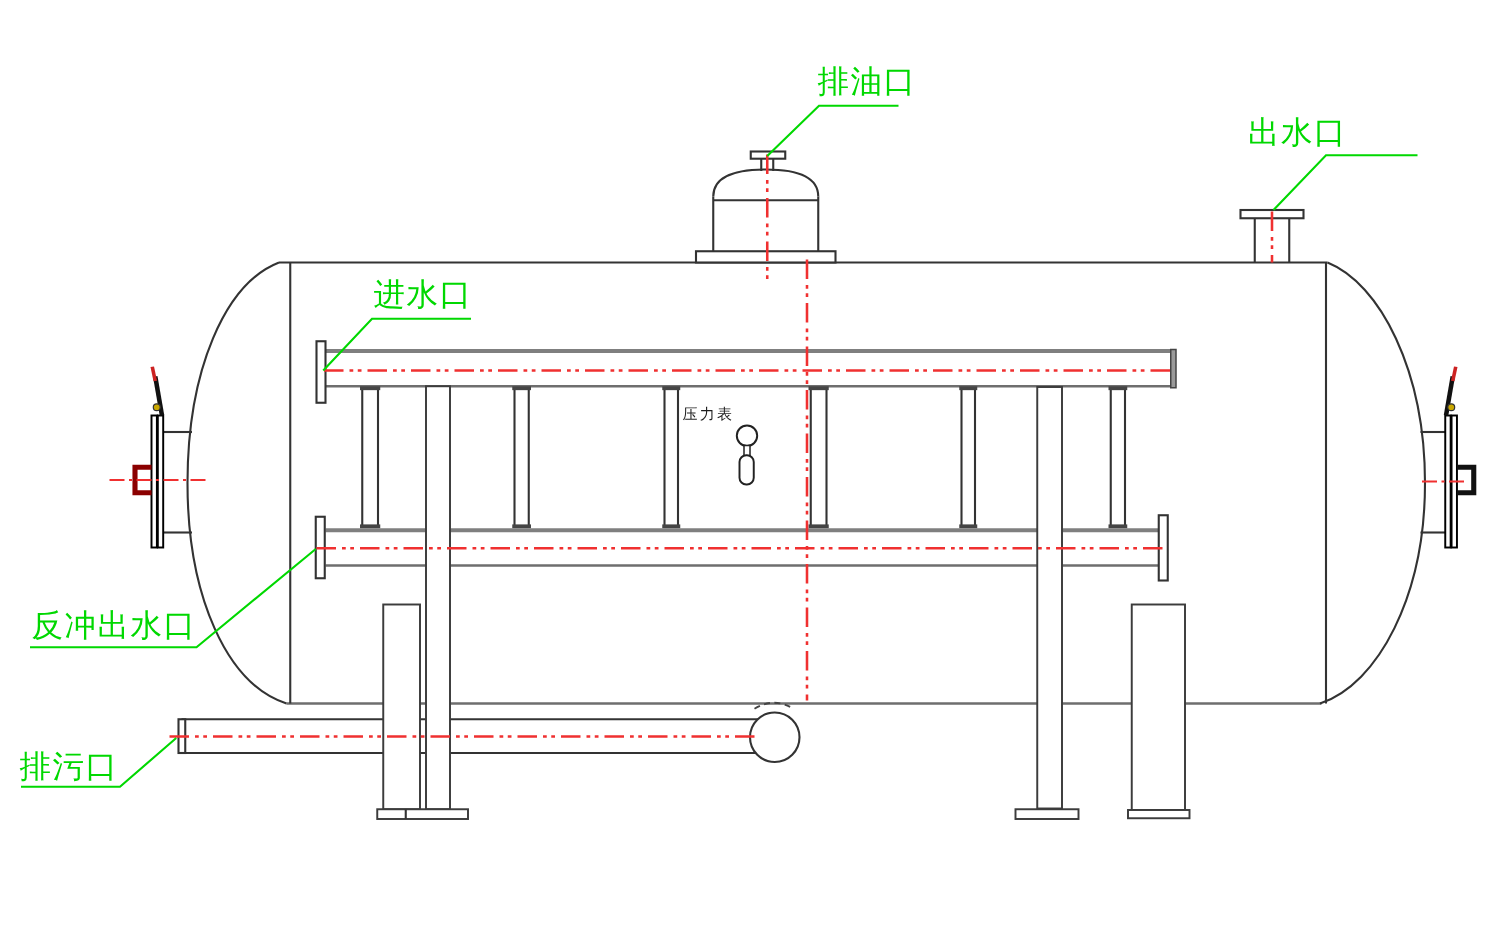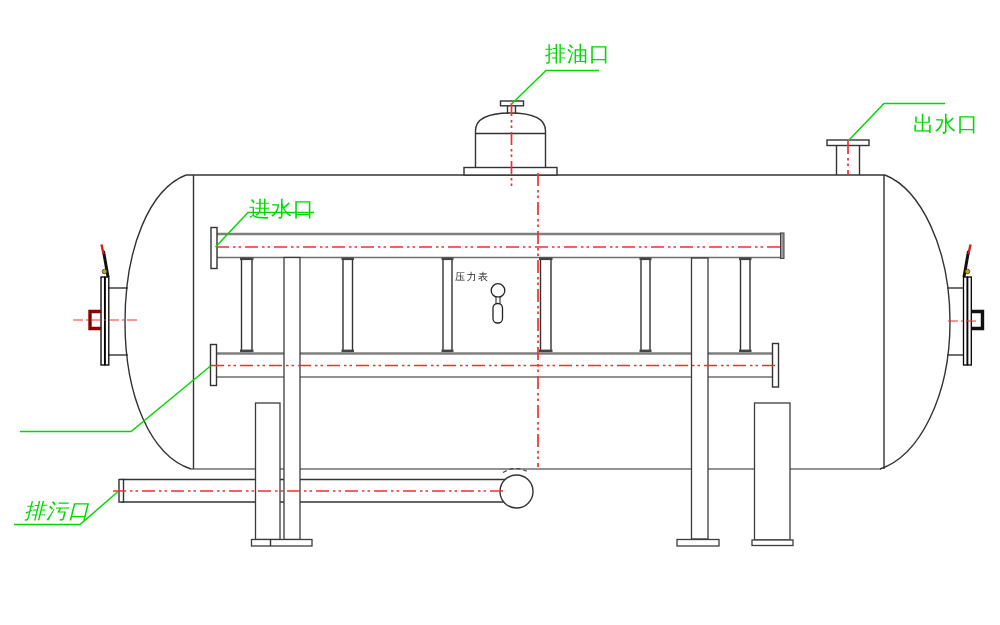--- a/index.html
+++ b/index.html
@@ -183,17 +183,18 @@
     <g>
       <path d="M599,70.5 L546,70.5 L511.5,104" class="grn"></path>
       <path d="M945,103.5 L884,103.5 L849,140" class="grn"></path>
       <path d="M314,212.5 L248,212.5 L215.5,247" class="grn"></path>
       <path d="M20,431.5 L131,431.5 L210.5,366" class="grn"></path>
       <path d="M14,524.5 L80,524.5 L117.5,492" class="grn"></path>
     </g>
   </svg>
 
   <div class="lbl" style="left:545px; top:43px;">排油口</div>
-  <div class="lbl" style="left:913px; top:77px;margin-top:36px;">出水口</div>
-  <div class="lbl" style="left:249px; top:185px;margin-top:13px;">进水口</div>
-  <div class="lbl" style="left:24px;  top:500px;font-style:italic;">排污口</div>
+  <div class="lbl" style="left:832px; top:77px;">出水口</div>
+  <div class="lbl" style="left:249px; top:185px;">进水口</div>
+  <div class="lbl" style="left:21px;  top:406px;">反冲出水口</div>
+  <div class="lbl" style="left:13px;  top:500px;">排污口</div>
   <div class="lbl blk" style="left:455px; top:271px;">压力表</div>
 </div>
 
 </body></html>

